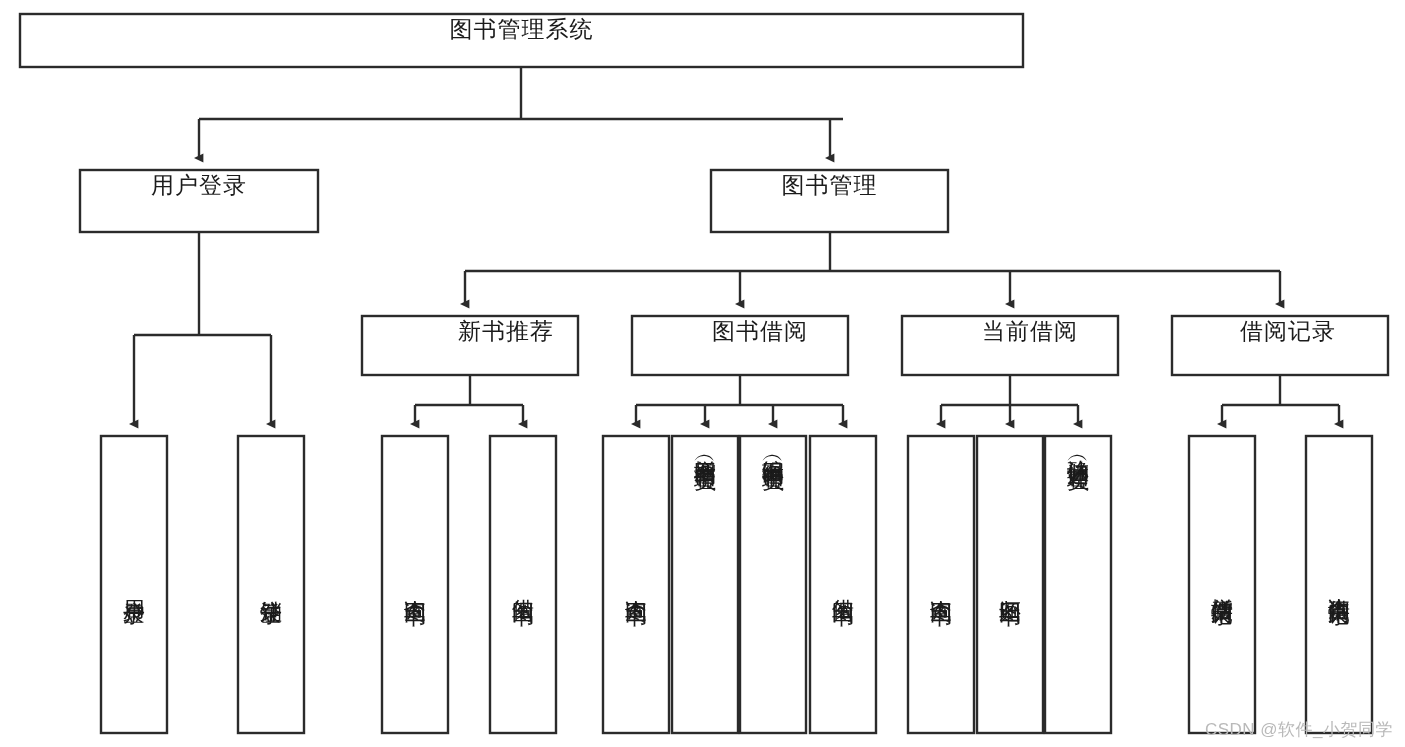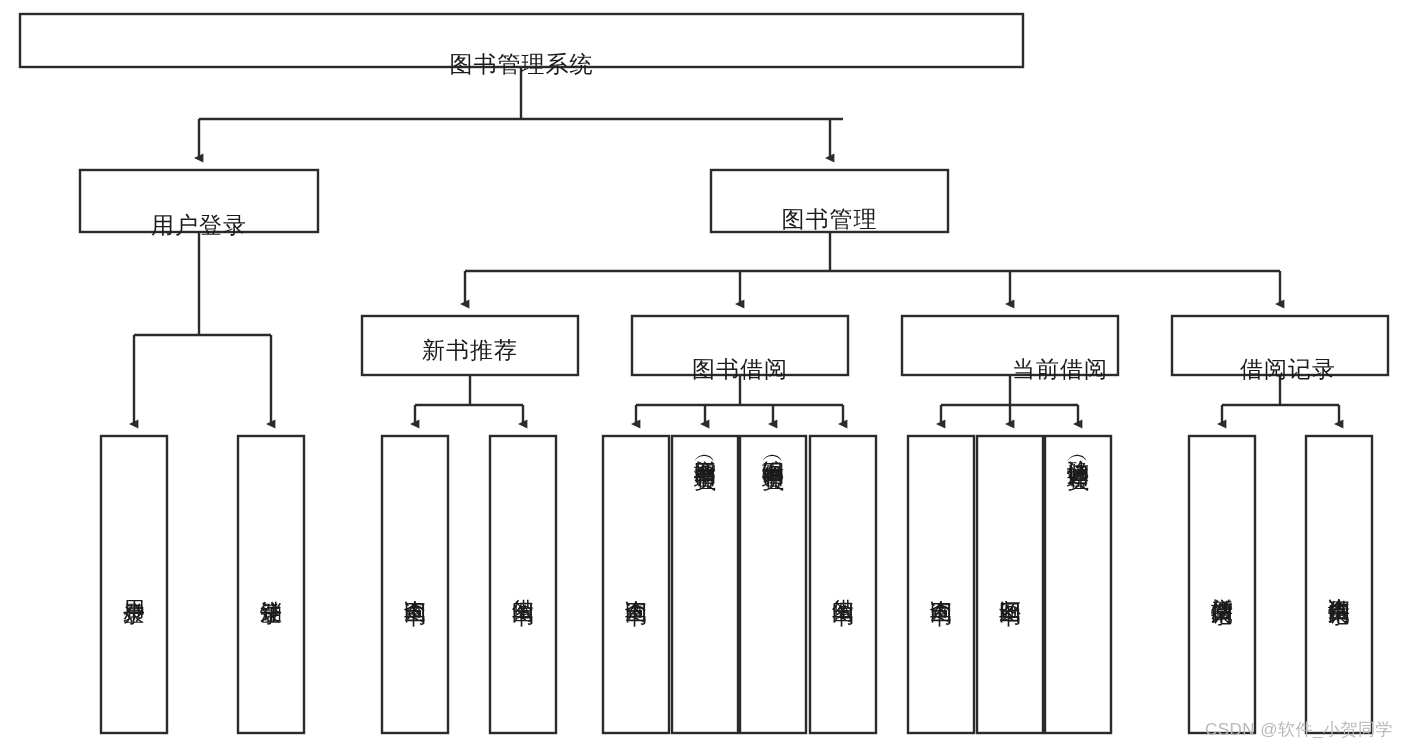--- a/index.html
+++ b/index.html
@@ -42,24 +42,23 @@
     font-family: "Liberation Sans", "DejaVu Sans", sans-serif;
     font-size: 22px;
     line-height: 1.08;
     color: #1b1b1b;
     letter-spacing: 1.5px;
     white-space: nowrap;
   }
   .hlabel-wrap {
     position: absolute;
     display: flex;
-    align-items: center;
+    align-items: flex-start;
     justify-content: center;
     pointer-events: none;
-    margin-top: 24px;
   }
   .hlabel-text {
     font-family: "Liberation Sans", "DejaVu Sans", sans-serif;
     font-size: 23px;
     color: #1b1b1b;
     letter-spacing: 1px;
     white-space: nowrap;
   }
   .connector {
     fill: none;
@@ -179,27 +178,27 @@
   <span class="hlabel-text">图书管理系统</span>
 </div>
 
 <div class="hlabel-wrap" style="left:80px; top:170px; width:238px; height:62px;">
   <span class="hlabel-text">用户登录</span>
 </div>
 <div class="hlabel-wrap" style="left:711px; top:170px; width:237px; height:50px;">
   <span class="hlabel-text">图书管理</span>
 </div>
 
-<div class="hlabel-wrap" style="left:362px; top:305px; width:216px; height:43px;">
+<div class="hlabel-wrap" style="left:362px; top:316px; width:216px; height:43px;padding-left:36px;">
   <span class="hlabel-text">新书推荐</span>
 </div>
-<div class="hlabel-wrap" style="left:632px; top:316px; width:216px; height:59px;">
+<div class="hlabel-wrap" style="left:632px; top:316px; width:216px; height:59px;padding-left:20px;">
   <span class="hlabel-text">图书借阅</span>
 </div>
-<div class="hlabel-wrap" style="left:952px; top:316px; width:216px; height:59px;">
+<div class="hlabel-wrap" style="left:922px; top:316px; width:216px; height:59px;">
   <span class="hlabel-text">当前借阅</span>
 </div>
 <div class="hlabel-wrap" style="left:1172px; top:316px; width:232px; height:59px;">
   <span class="hlabel-text">借阅记录</span>
 </div>
 
 <div class="vlabel-wrap centered" style="left:101px; top:436px; width:66px; height:297px;">
   <span class="vlabel-text">用户登录</span>
 </div>
 <div class="vlabel-wrap centered" style="left:238px; top:436px; width:66px; height:297px;">

